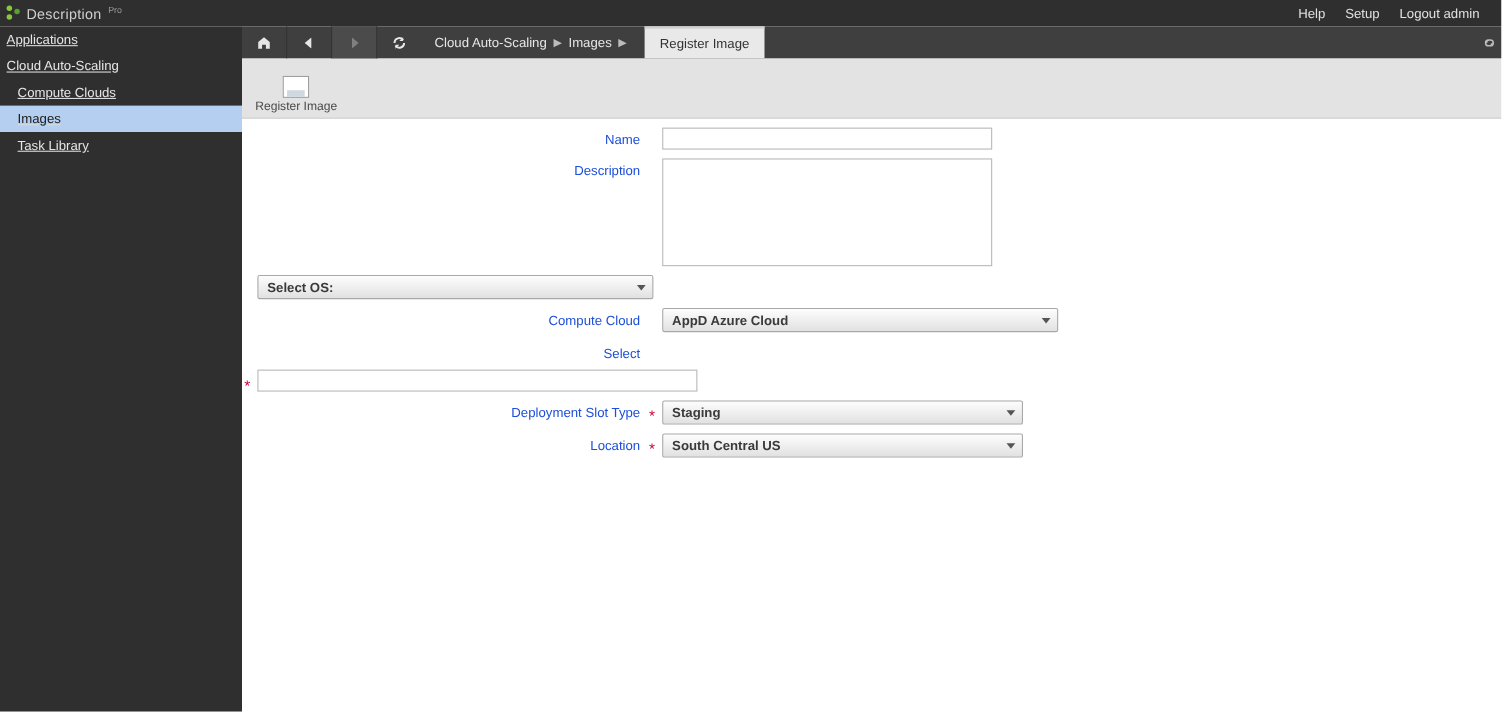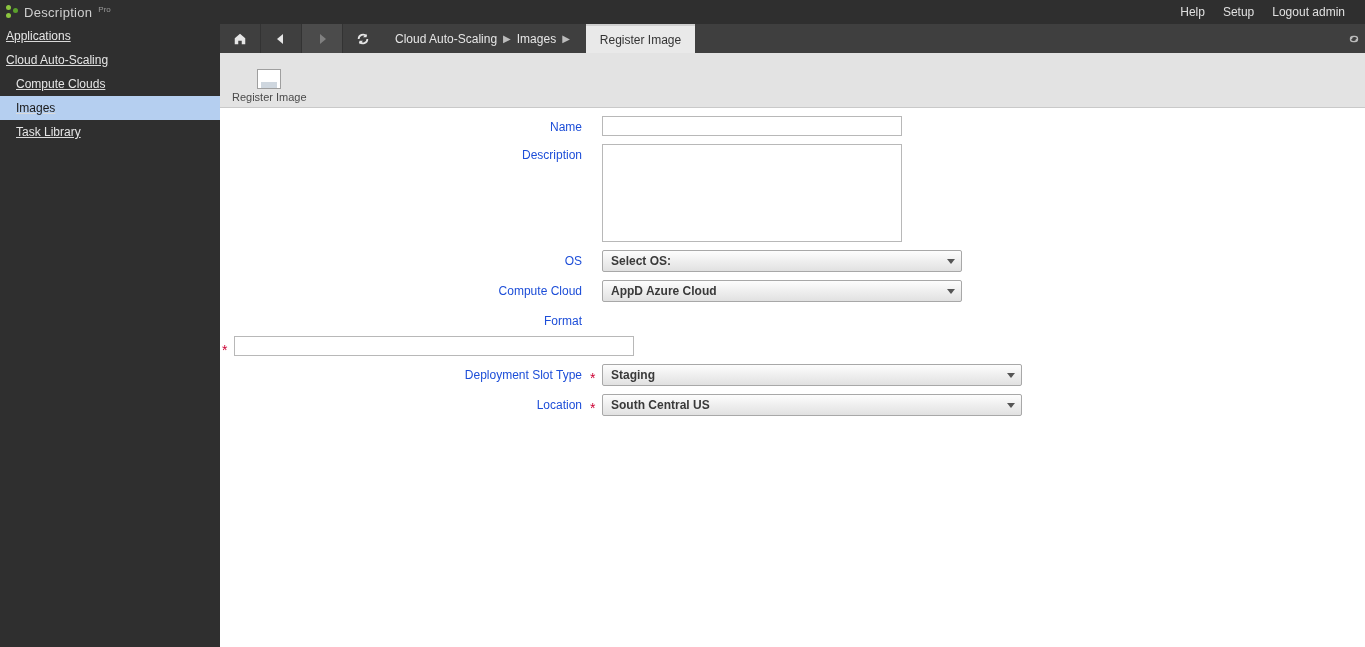--- a/index.html
+++ b/index.html
@@ -65,21 +65,21 @@
   .form-row .lbl{width:362px;text-align:right;padding-right:6px;padding-top:4px;color:#1d4ed8;font-size:12px;}
   .req{color:#c03; font-size:14px;position:relative;top:6px;margin-left:2px;margin-right:4px;width:8px;display:inline-block;}
   .req-placeholder{width:14px;display:inline-block;}
   .ctrl{display:flex;align-items:center;}
   .txt{height:20px;border:1px solid var(--border);padding:0 4px;background:#fff;font-size:12px;box-sizing:border-box;}
   .txt.w300{width:300px;}
   .txt.w400{width:400px;}
   .ta{width:300px;height:98px;border:1px solid var(--border);resize:none;font-size:12px;font-family:inherit;padding:2px 4px;box-sizing:border-box;}
   .drop{height:22px;border:1px solid #a8a8a8;background:linear-gradient(var(--drop-grad1),var(--drop-grad2));display:flex;align-items:center;justify-content:space-between;padding:0 6px 0 8px;font-size:12px;font-weight:bold;color:#3a3a3a;cursor:pointer;box-sizing:border-box;border-radius:2px;}
   .drop.w300{width:360px;}
-  .drop.w400{width:420px;}
+  .drop.w400{width:328px;}
   .tri{width:0;height:0;border-left:4px solid transparent;border-right:4px solid transparent;border-top:5px solid #555;}
 
   
   svg{display:block;}
 </style>
 </head>
 <body>
 
 <div class="topbar">
   <div class="logo">
@@ -169,21 +169,20 @@
 
       <div class="form-row">
         <div class="lbl">Description</div>
         <span class="req-placeholder"></span>
         <div class="ctrl">
             <textarea class="ta" style=""></textarea>
           </div>
       </div>
 
       <div class="form-row">
-        <div class="lbl">OS</div>
         <span class="req-placeholder"></span>
         <div class="ctrl">
           <div class="drop w300">
             <span>Select OS:</span>
             <span class="tri"></span>
           </div>
         </div>
       </div>
 
       <div class="form-row">
@@ -191,21 +190,21 @@
         <span class="req-placeholder"></span>
         <div class="ctrl">
           <div class="drop w300">
             <span>AppD Azure Cloud</span>
             <span class="tri"></span>
           </div>
         </div>
       </div>
 
       <div class="form-row">
-        <div class="lbl">Format</div>
+        <div class="lbl">Select</div>
         <span class="req-placeholder"></span>
       </div>
 
       <div class="form-row">
         <span class="req">*</span>
         <div class="ctrl">
             <input type="text" class="txt w400" value="" style="">
           </div>
       </div>
 

